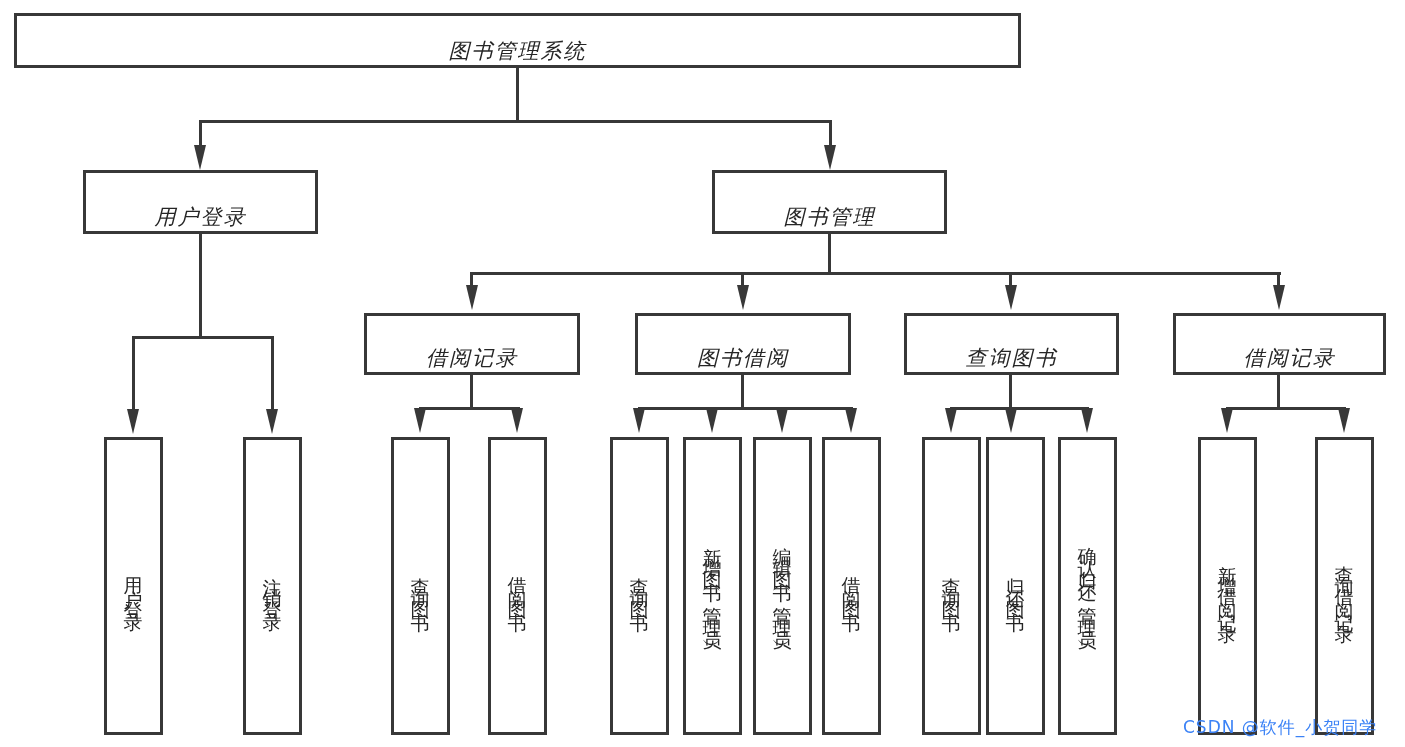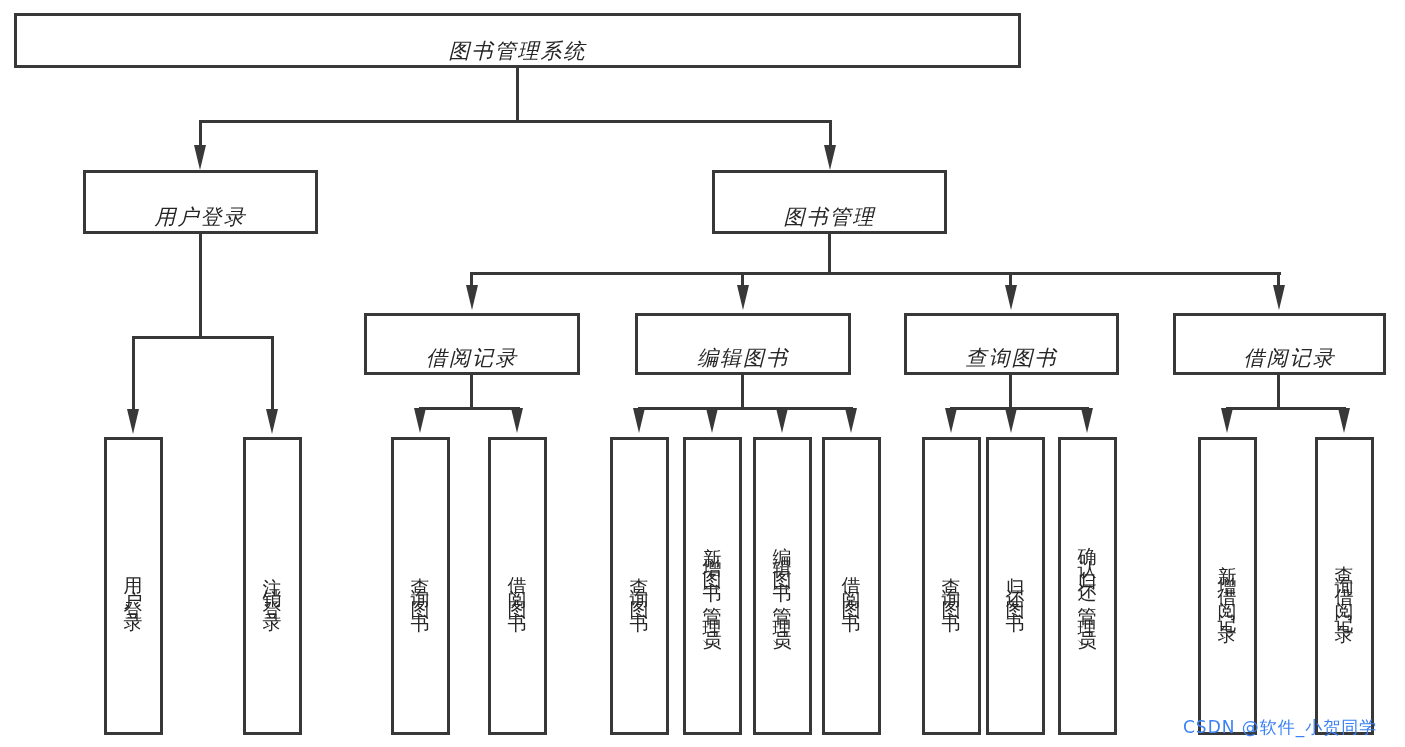--- a/index.html
+++ b/index.html
@@ -68,21 +68,21 @@
   <div class="ah" style="left:737px;top:285px;"></div>
   <div class="vl" style="left:1009px;top:272px;height:16px;"></div>
   <div class="ah" style="left:1005px;top:285px;"></div>
   <div class="vl" style="left:1277px;top:272px;height:16px;"></div>
   <div class="ah" style="left:1273px;top:285px;"></div>
 
   <div class="box" style="left:364px;top:313px;width:216px;height:62px;">
     <span>借阅记录</span>
   </div>
   <div class="box" style="left:635px;top:313px;width:216px;height:62px;">
-    <span>编辑图书</span>
+    <span>图书借阅</span>
   </div>
   <div class="box" style="left:904px;top:313px;width:215px;height:62px;">
     <span>查询图书</span>
   </div>
   <div class="box" style="left:1173px;top:313px;width:213px;height:62px;padding-left:20px;">
     <span>借阅记录</span>
   </div>
 
   <div class="vl" style="left:470px;top:375px;height:32px;"></div>
   <div class="hl" style="left:419px;top:407px;width:101px;"></div>

